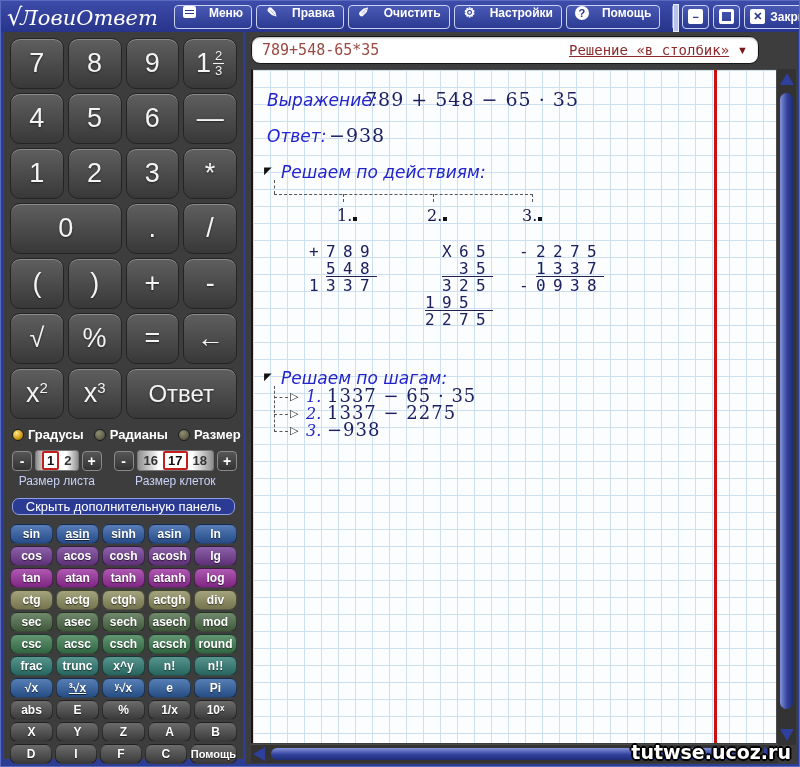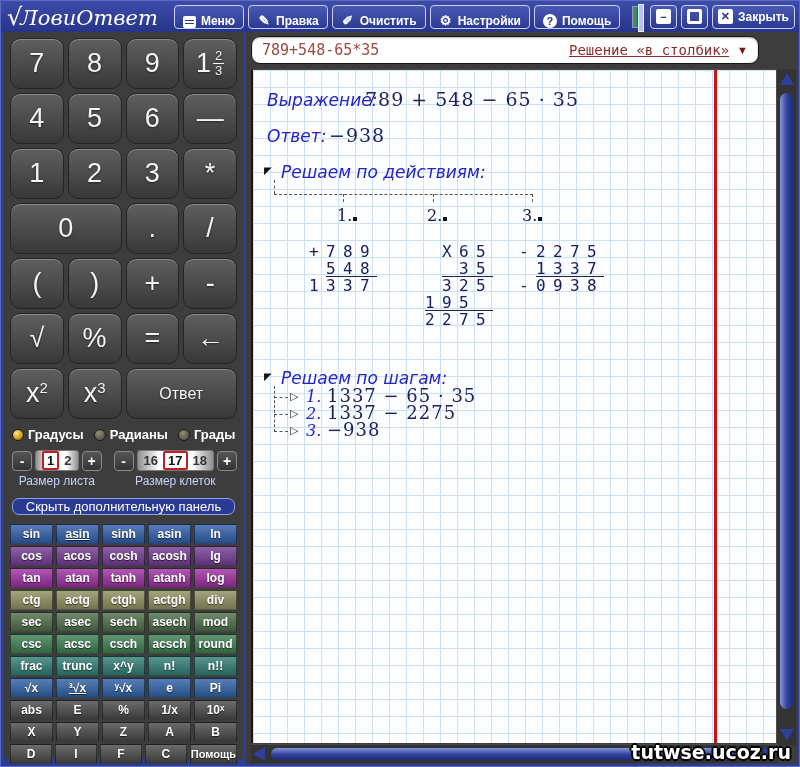--- a/index.html
+++ b/index.html
@@ -3,21 +3,21 @@
 <meta charset="utf-8">
 <style>
 *{margin:0;padding:0;box-sizing:border-box}
 body{font-family:"Liberation Sans",sans-serif;background:#222}
 .window{position:relative;width:800px;height:767px;background:#2e3d94;overflow:hidden;border:1px solid #5a6ac0}
 
 
 .titlebar{position:absolute;left:0;top:0;width:800px;height:31px;background:linear-gradient(#3d4caa,#27348a);display:flex;align-items:center;gap:4px;padding:0 6px}
 .logo{color:#fff;font:italic 21px "DejaVu Serif",serif;display:flex;align-items:baseline;margin-right:12px;white-space:nowrap}
 .logo .rad{font-style:normal;font-size:24px;margin-right:-2px}
-.tb-btn{display:flex;align-items:flex-end;gap:5px;height:24px;padding:0 8px;background:linear-gradient(#4a59b4,#2b3a92);border:1px solid #c9d2f4;border-radius:4px;color:#fff;font:bold 12px "Liberation Sans",sans-serif;cursor:pointer;white-space:nowrap}
+.tb-btn{display:flex;align-items:flex-start;gap:13px;height:24px;padding:0 8px;background:linear-gradient(#4a59b4,#2b3a92);border:1px solid #c9d2f4;border-radius:4px;color:#fff;font:bold 12px "Liberation Sans",sans-serif;cursor:pointer;white-space:nowrap}
 .ico{display:inline-flex;align-items:center;justify-content:center;width:14px;height:14px;color:#fff;font-size:13px;line-height:1}
 .menu-glyph{width:13px;height:12px;border-radius:2px;background-color:#fff;background-image:repeating-linear-gradient(180deg,transparent 0 2px,#2b3a8f 2px 3px);background-size:9px 8px;background-position:2px 2px;background-repeat:no-repeat}
 .help-glyph{width:14px;height:14px;border-radius:50%;background:#fff;color:#27348a;font:bold 11px "Liberation Sans",sans-serif;display:flex;align-items:center;justify-content:center}
 .grad-bar{width:150px;height:22px;border:1px solid #8a97d8;position:relative;margin-left:8px;display:flex}
 .grad-l{flex:1;background:linear-gradient(90deg,#a2620e,#6e9214,#2f9e3d,#2c9184,#2f6d9e)}
 .grad-r{flex:1;background:linear-gradient(90deg,#5c2b9e,#992b99,#a02840,#8a3020)}
 .grad-handle{position:absolute;left:55%;top:-3px;width:6px;height:28px;background:#b9c2ee;border:1px solid #e8ecff}
 .tb-spacer{flex:1}
 .wb{display:flex;align-items:center;gap:5px;height:24px;padding:0 5px;background:linear-gradient(#4a59b4,#2b3a92);border:1px solid #c9d2f4;border-radius:4px;color:#fff;font:bold 12px "Liberation Sans",sans-serif;cursor:pointer}
 .wb .sq{width:15px;height:15px;background:#fff;border-radius:2px;color:#27348a;font:bold 11px "Liberation Sans",sans-serif;display:flex;align-items:center;justify-content:center}
@@ -25,36 +25,36 @@
 
 
 .left-panel{position:absolute;left:3px;top:31px;width:242px;height:731px;background:#3d3d3d;border-right:3px solid #2e3d94;border-bottom:4px solid #2e3d94;padding:6px 6px 2px;display:flex;flex-direction:column}
 .calc-grid{display:grid;grid-template-columns:repeat(4,1fr);grid-auto-rows:51px;gap:4px}
 .ckey{background:linear-gradient(#5f5f5f,#383838);border:1px solid #242424;border-radius:10px;box-shadow:inset 0 1px 0 rgba(255,255,255,.28);color:#f4f4f4;font:27px "Liberation Sans",sans-serif;display:flex;align-items:center;justify-content:center;cursor:pointer;text-shadow:0 1px 2px rgba(0,0,0,.5)}
 .span2{grid-column:span 2}
 .ckey sup{font-size:15px;margin-top:-12px}
 .frac-wrap{display:flex;align-items:center;gap:2px}
 .frac-stack{display:flex;flex-direction:column;align-items:center;font-size:13px;line-height:1.05}
 .frac-stack .den{border-top:1px solid #f4f4f4;padding:0 2px}
-.answer-key{font-size:16px}
+.answer-key{font-size:24px}
 .modes{display:flex;gap:10px;margin:8px 2px 4px;color:#fff;font:bold 13px "Liberation Sans",sans-serif}
 .radio{width:12px;height:12px;border-radius:50%;border:1px solid #1c1c1c;display:inline-block;margin-right:4px;vertical-align:-2px;background:radial-gradient(circle at 35% 30%,#8f8f70,#44443a)}
 .radio.sel{background:radial-gradient(circle at 35% 30%,#ffe98a,#d4a017 55%,#7a5a00)}
 .mode-item{display:flex;align-items:center;cursor:pointer}
 .steppers{display:flex;gap:10px;margin:4px 0 5px}
 .stepper{display:flex;flex-direction:column;align-items:center;flex:1}
 .stepper-row{display:flex;align-items:center;gap:3px}
 .step-btn{width:20px;height:20px;background:linear-gradient(#565656,#333);border:1px solid #8a8a8a;border-radius:4px;color:#fff;font:bold 14px "Liberation Sans",sans-serif;display:flex;align-items:center;justify-content:center;cursor:pointer;line-height:1}
 .step-display{height:21px;border:1px solid #777;border-radius:3px;background:linear-gradient(90deg,#8f8f8f,#fff 28%,#fff 72%,#8f8f8f);display:flex;align-items:center;justify-content:center;gap:5px;padding:0 6px;font:bold 13px "Liberation Sans",sans-serif;color:#333}
 .step-val.sel{border:2px solid #c41f1f;background:#fff;padding:0 3px;color:#111;border-radius:2px}
 .stepper-label{color:#c8d2f8;font:12px "Liberation Sans",sans-serif;margin-top:3px}
 .hide-btn{margin:5px 2px;height:22px;background:#2b3a92;border:1px solid #8fa0e8;border-radius:7px;color:#fff;font:13px "Liberation Sans",sans-serif;cursor:pointer;width:calc(100% - 4px)}
 .func-grid{display:flex;flex-direction:column;gap:2px;margin-top:4px}
 .func-row{display:flex;gap:3px}
-.fkey{flex:1;height:20px;border:1px solid rgba(0,0,0,.45);border-radius:0;color:#fff;font:bold 12px "Liberation Sans",sans-serif;display:flex;align-items:center;justify-content:center;cursor:pointer;text-shadow:0 1px 1px rgba(0,0,0,.6);background-image:linear-gradient(rgba(255,255,255,.20),rgba(0,0,0,.18))}
+.fkey{flex:1;height:20px;border:1px solid rgba(0,0,0,.45);border-radius:7px;color:#fff;font:bold 12px "Liberation Sans",sans-serif;display:flex;align-items:center;justify-content:center;cursor:pointer;text-shadow:0 1px 1px rgba(0,0,0,.6);background-image:linear-gradient(rgba(255,255,255,.20),rgba(0,0,0,.18))}
 .fkey.small{font-size:11px}
 
 
 .right-panel{position:absolute;left:245px;top:31px;width:552px;height:732px;background:#3d3d3d}
 .expr-input-wrap{position:absolute;left:5px;top:4px;width:508px;height:28px;background:#fff;border:1px solid #161616;border-radius:9px;display:flex;align-items:center;padding:0 10px;box-shadow:inset 0 1px 2px rgba(0,0,0,.3)}
 .expr-input{flex:1;border:none;outline:none;background:transparent;font:15px "DejaVu Sans Mono",monospace;color:#9a4a42}
 .sol-mode{display:flex;align-items:center;gap:8px;cursor:pointer}
 .sol-mode-label{font:14px "DejaVu Sans Mono",monospace;color:#8b2a2a;text-decoration:underline}
 .dd-arrow{color:#7a1515;font-size:11px}
 
@@ -182,21 +182,21 @@
       <span class="mode-item">
           <span class="radio sel"></span>
           <span>Градусы</span>
         </span>
       <span class="mode-item">
           <span class="radio"></span>
           <span>Радианы</span>
         </span>
       <span class="mode-item">
           <span class="radio"></span>
-          <span>Грады</span>
+          <span>Размер</span>
         </span>
     </div>
 
     <div class="steppers">
       <div class="stepper">
         <div class="stepper-row">
           <button class="step-btn">-</button>
           <div class="step-display">
             <span class="step-val sel">1</span>
             <span class="step-val">2</span>

